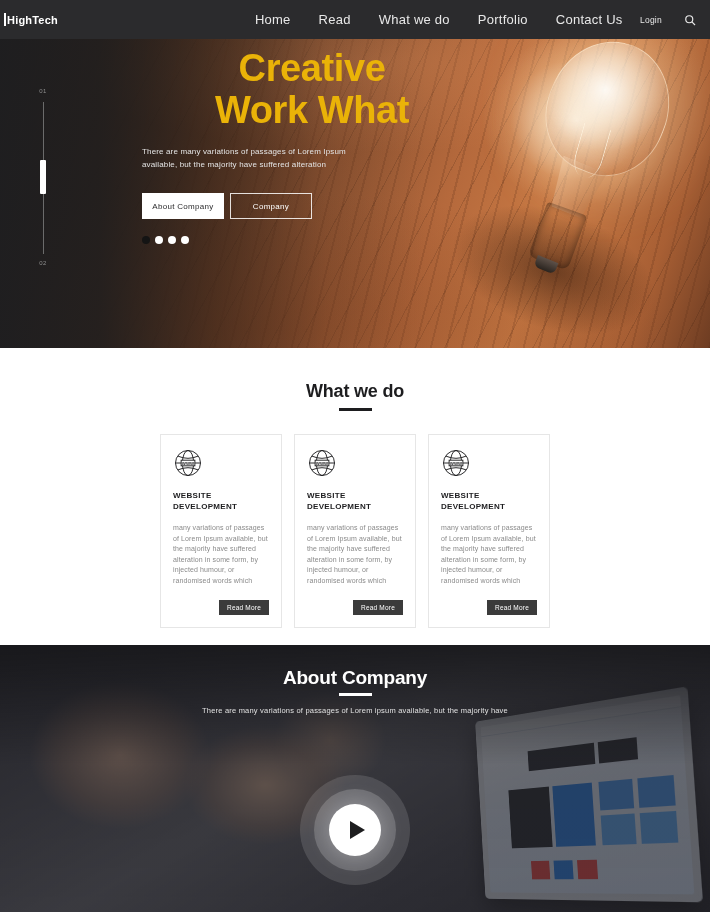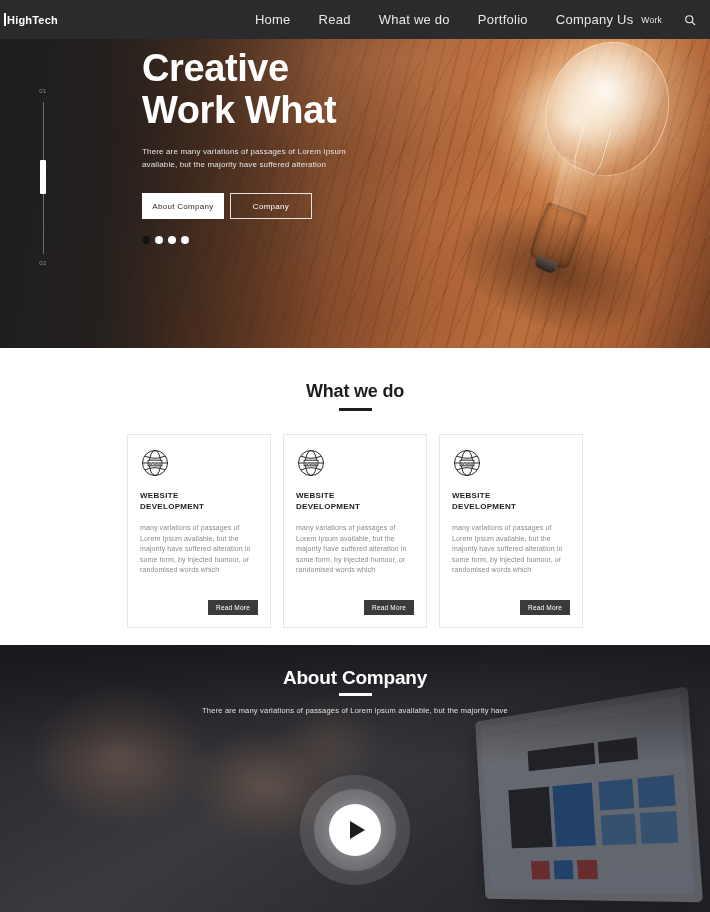--- a/index.html
+++ b/index.html
@@ -109,23 +109,23 @@
     background:radial-gradient(ellipse at 50% 50%, rgba(40,18,8,0.55) 0%, rgba(40,18,8,0) 70%);
     transform:rotate(18deg);
   }
   .hero-veil {
     position:absolute; inset:0;
     background:linear-gradient(90deg, rgba(30,30,32,0.97) 0%, rgba(32,30,30,0.92) 14%, rgba(40,30,24,0.55) 30%, rgba(40,30,24,0.12) 46%, rgba(0,0,0,0) 60%);
   }
 
   .hero-content { position:absolute; left:142px; top:47px; width:340px; z-index:6; }
   .hero-title {
-    color:#ffffff;
+    color:#eab308;
     font-size:38px; font-weight:bold;
-    line-height:42px; letter-spacing:-0.4px;
+    line-height:42px; letter-spacing:-0.4px;text-align:center;
   }
   .hero-sub {
     margin-top:14px;
     color:#e3e3e3; font-size:8px; line-height:13px; letter-spacing:0.15px;
     max-width:225px;
   }
   .hero-btns { display:flex; gap:6px; margin-top:22px; }
   .btn-hero {
     width:82px; height:26px;
     display:flex; align-items:center; justify-content:center;
@@ -161,21 +161,21 @@
     font-size:18px; font-weight:bold; color:#1d1d1f; letter-spacing:-0.2px;
   }
   .sec-underline {
     width:33px; height:3px; background:#1d1d1f; margin:6px auto 0;
   }
   .cards {
     display:flex; justify-content:center; gap:12px;
     margin-top:23px;
   }
   .card {
-    width:144px; height:194px;
+    width:122px; height:194px;
     border:1px solid #e6e6e6;
     background:#ffffff;
     padding:13px 12px 0 12px;
     position:relative;
   }
   .globe-icon { width:30px; height:30px; display:block; }
   .card-title {
     margin-top:12px;
     font-size:8px; font-weight:bold; color:#1d1d1f;
     line-height:11px; letter-spacing:0.3px;
@@ -311,24 +311,24 @@
 <div class="header">
   <div class="logo">
     <span class="logo-bar"></span>
     <span>HighTech</span>
   </div>
   <div class="nav">
     <div class="nav-item">Home</div>
     <div class="nav-item">Read</div>
     <div class="nav-item">What we do</div>
     <div class="nav-item">Portfolio</div>
-    <div class="nav-item">Company Us</div>
+    <div class="nav-item">Contact Us</div>
   </div>
   <div class="header-right">
-    <div class="login-link">Work</div>
+    <div class="login-link">Login</div>
     <svg class="search-icon" viewBox="0 0 24 24" fill="none" stroke="#e8e8e8" stroke-width="2.4">
       <circle cx="10.5" cy="10.5" r="7"></circle>
       <line x1="15.8" y1="15.8" x2="22" y2="22"></line>
     </svg>
   </div>
 </div>
 
 <div class="services">
   <div class="sec-title">What we do</div>
   <div class="sec-underline"></div>

